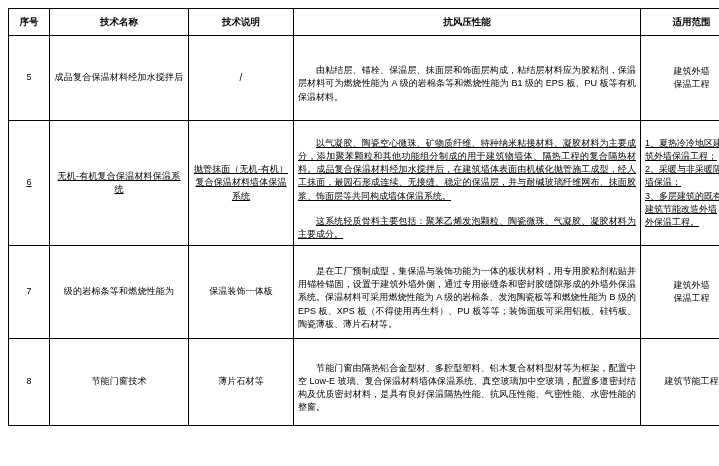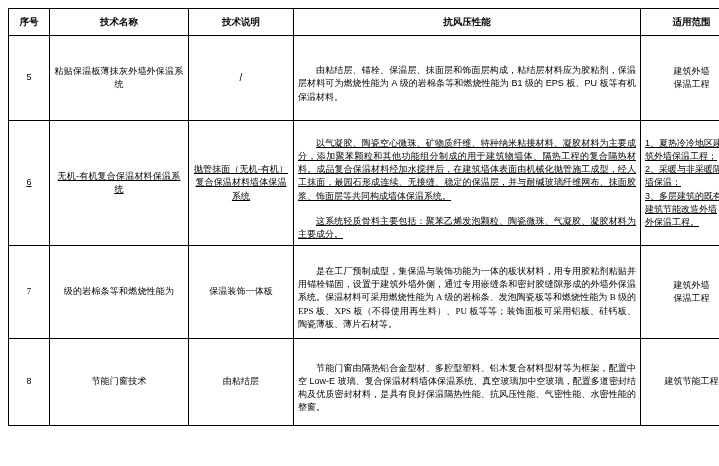--- a/index.html
+++ b/index.html
@@ -85,42 +85,42 @@
     text-align: left;
     text-align: justify;
     text-justify: inter-ideograph;
   }
   td.c-scope p {
     margin: 0;
     text-indent: 0;
   }
   .row-h-a td { height: 78px; }
   .row-h-b td { height: 118px; text-decoration: underline; }
-  .row-h-c td { height: 86px; font-family: Liberation Serif, serif; }
+  .row-h-c td { height: 86px; }
   .row-h-d td { height: 80px; }
 </style>
 </head>
 <body>
 
 <div class="page">
   <table class="tech-table">
     <thead>
       <tr>
         <th class="col-no">序号</th>
         <th class="col-cat">技术名称</th>
         <th class="col-name">技术说明</th>
         <th class="col-desc">抗风压性能</th>
         <th class="col-scope">适用范围</th>
       </tr>
     </thead>
     <tbody>
 
       <tr class="row-h-a">
         <td class="c-no">5</td>
-        <td class="c-cat">粘贴保温板薄抹灰外墙外保温系统</td>
+        <td class="c-cat">成品复合保温材料经加水搅拌后</td>
         <td class="c-name slash">/</td>
         <td class="c-desc">
           <p>由粘结层、锚栓、保温层、抹面层和饰面层构成，粘结层材料应为胶粘剂，保温层材料可为燃烧性能为 A 级的岩棉条等和燃烧性能为 B1 级的 EPS 板、PU 板等有机保温材料。</p>
         </td>
         <td class="c-scope">
           <p>建筑外墙</p>
           <p>保温工程</p>
         </td>
       </tr>
 
@@ -152,21 +152,21 @@
         </td>
         <td class="c-scope">
           <p>建筑外墙</p>
           <p>保温工程</p>
         </td>
       </tr>
 
       <tr class="row-h-d">
         <td class="c-no">8</td>
         <td class="c-cat">节能门窗技术</td>
-        <td class="c-name">由粘结层</td>
+        <td class="c-name">薄片石材等</td>
         <td class="c-desc">
           <p>节能门窗由隔热铝合金型材、多腔型塑料、铝木复合材料型材等为框架，配置中空 Low-E 玻璃、复合保温材料墙体保温系统、真空玻璃加中空玻璃，配置多道密封结构及优质密封材料，是具有良好保温隔热性能、抗风压性能、气密性能、水密性能的整窗。</p>
         </td>
         <td class="c-scope">
           <p>建筑节能工程</p>
         </td>
       </tr>
 
     </tbody>
   </table>

